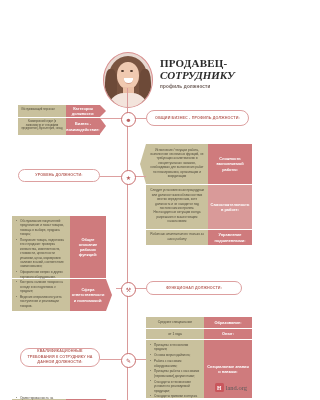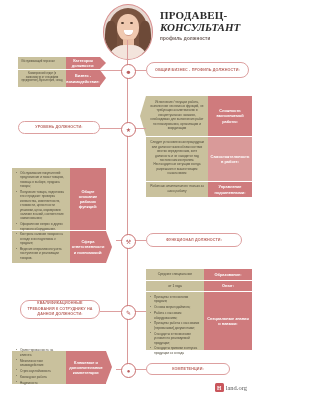--- a/index.html
+++ b/index.html
@@ -2,21 +2,21 @@
 <html><head>
 <meta charset="utf-8">
 <style>
   html,body{margin:0;padding:0;}
   body{
     width:255px;height:400px;
     background:#ffffff;
     font-family:"Liberation Sans",sans-serif;
     overflow:hidden;position:relative;
   }
-  .canvas{position:absolute;inset:0;}
+  .canvas{position:absolute;inset:0;margin-top:48px;}
 
   
   .spine{position:absolute;left:127px;top:40px;width:1px;height:330px;background:#d99a9a;}
   .node{
     position:absolute;width:13px;height:13px;border-radius:50%;
     background:#fff;border:1.2px solid #c96e6e;left:121px;
     display:flex;align-items:center;justify-content:center;
     font-size:5px;color:#b85c5c;z-index:6;
   }
   .node span{font-size:6px;line-height:1;}
@@ -96,21 +96,21 @@
       <div class="hair3"></div>
     <div class="face"></div>
     <div class="eye l"></div>
       <div class="eye r"></div>
     <div class="smile"></div>
       <div class="neck"></div>
       <div class="body"></div>
   </div>
   <div class="title">
     <div class="t1">ПРОДАВЕЦ-</div>
-    <div class="t2">КОНСУЛЬТАНТ</div>
+    <div class="t2">СОТРУДНИКУ</div>
     <div class="t3">профиль должности</div>
   </div>
 
   <div class="spine"></div>
 
   <div class="node" style="top:64px;">
       <span>☻</span>
     </div>
   <div class="conn" style="left:100px;top:70px;width:22px;"></div>
   <div class="conn" style="left:134px;top:70px;width:12px;"></div>

